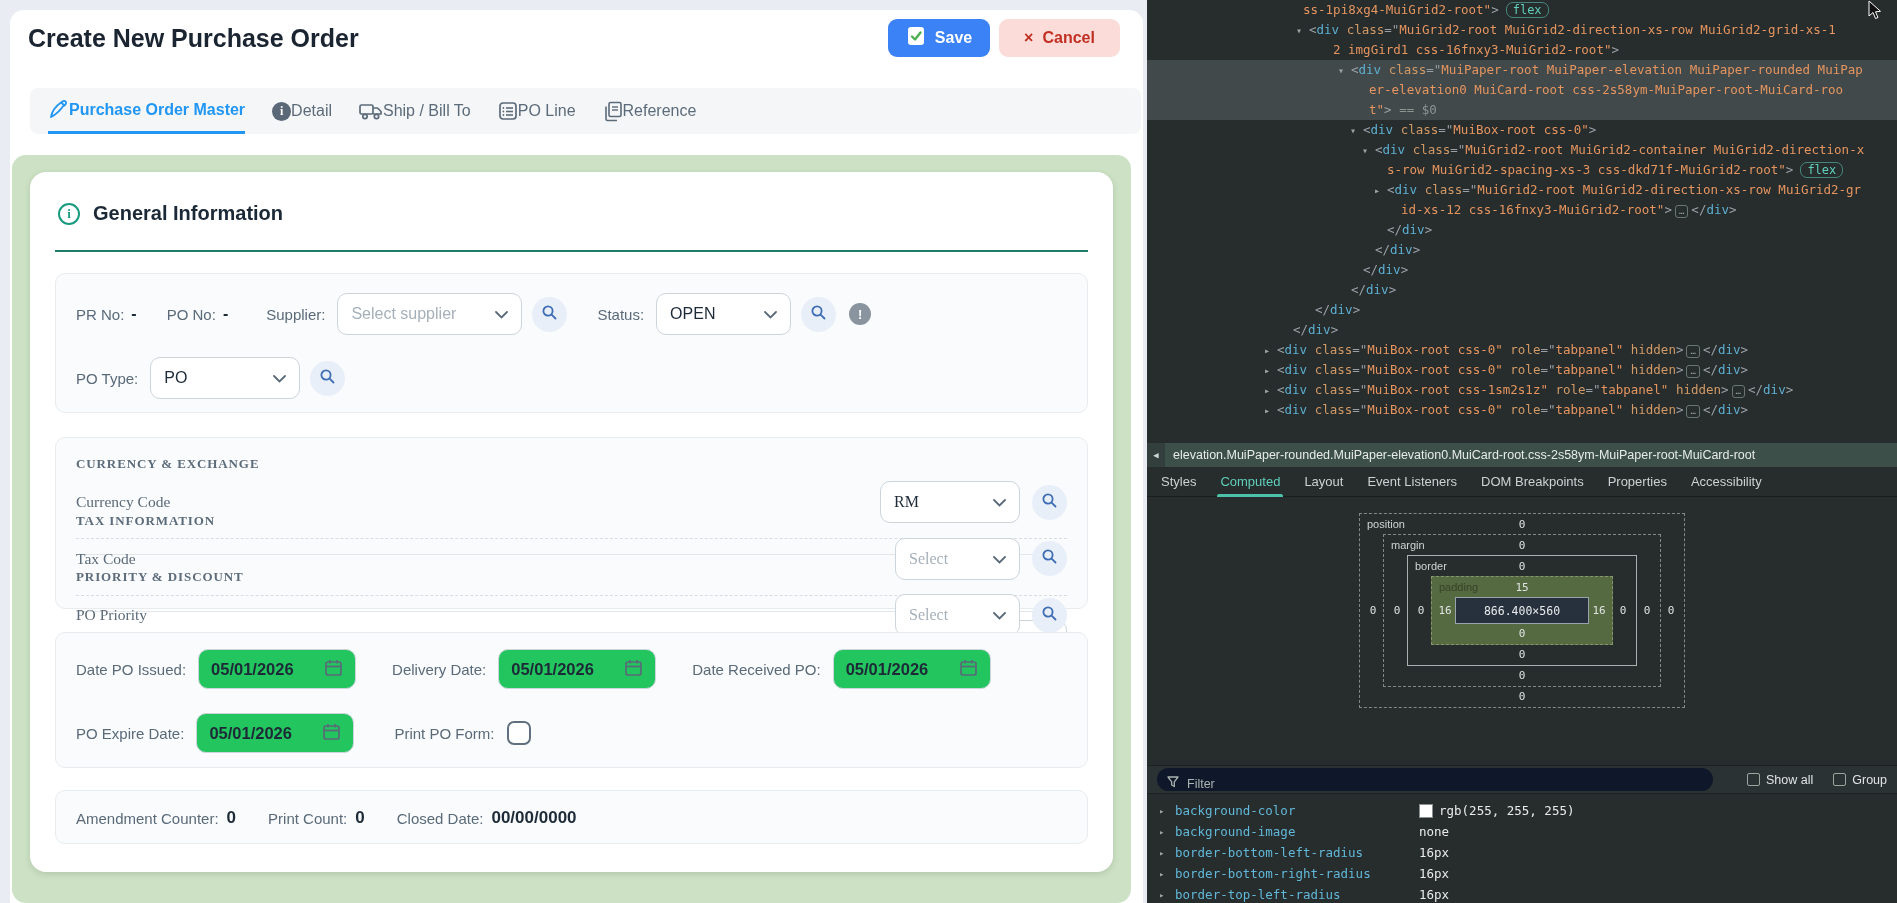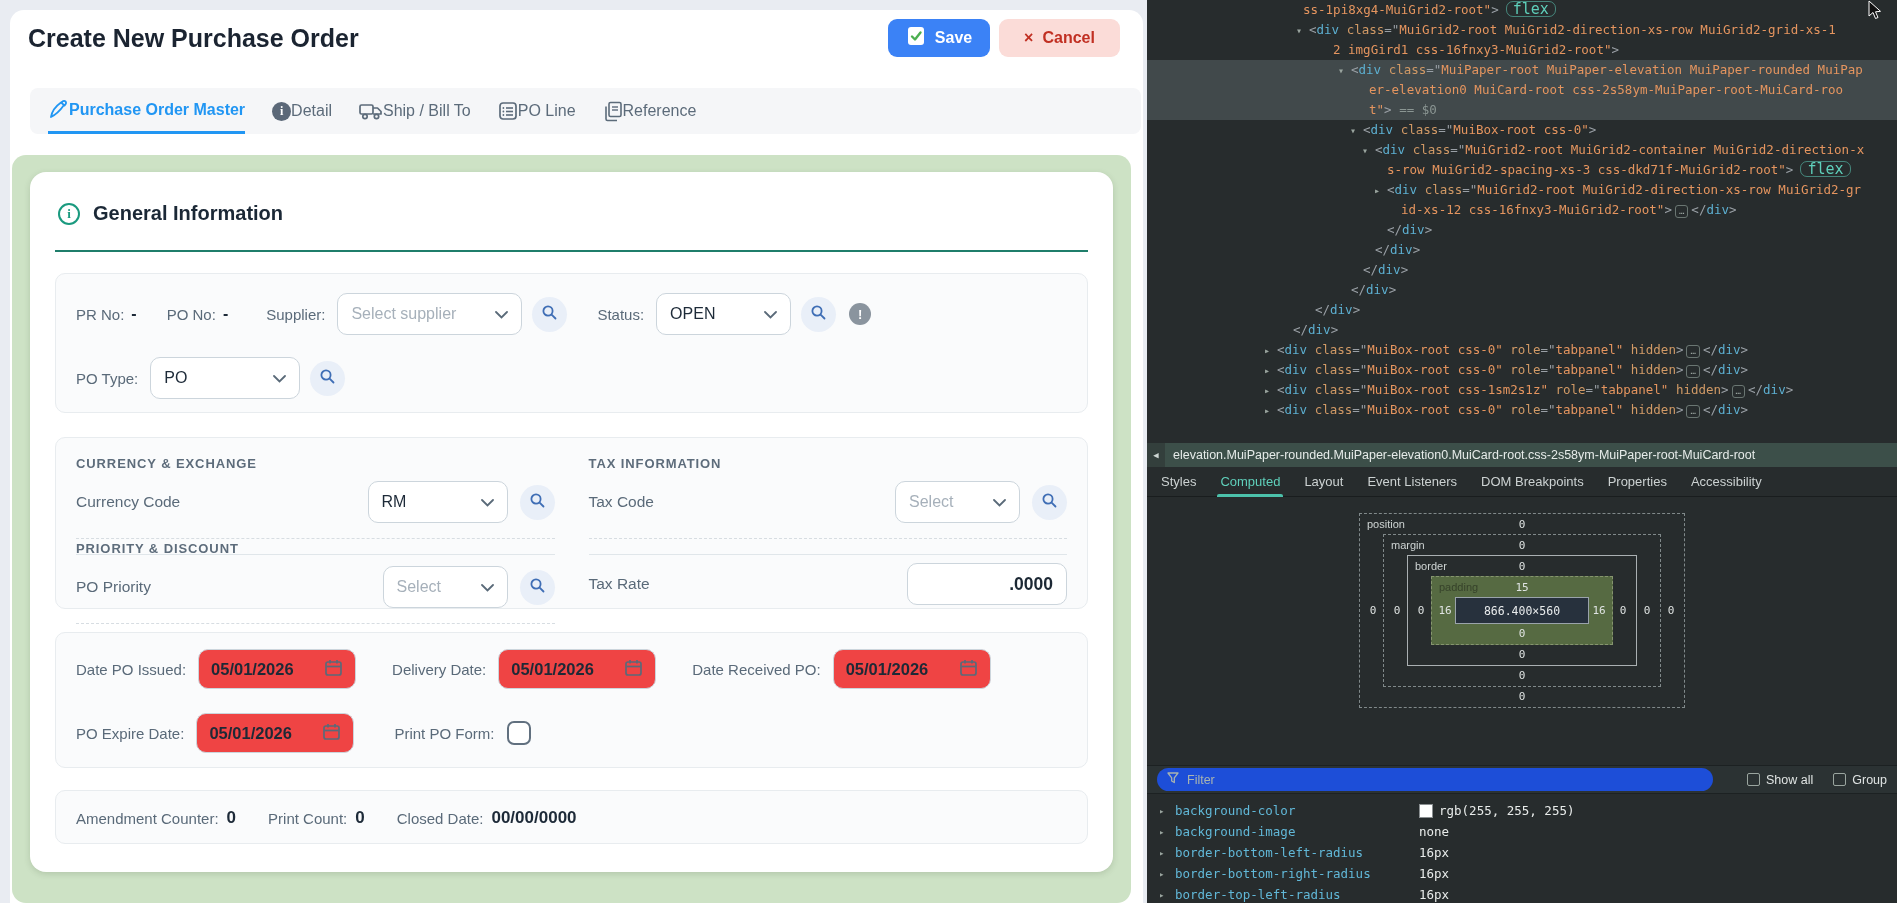--- a/index.html
+++ b/index.html
@@ -48,44 +48,44 @@
         align-items:center;justify-content:space-between;padding:0 13px;box-sizing:border-box;font-size:16px;color:#1d2a38;cursor:pointer;}
   .ph{color:#a6b0ba;}
   .srch{width:35px;height:35px;border-radius:50%;background:#e9eff8;display:flex;align-items:center;
         justify-content:center;cursor:pointer;flex:0 0 auto;}
   .warn{width:22px;height:22px;border-radius:50%;background:#8a949e;color:#fff;display:flex;align-items:center;
         justify-content:center;font-size:13px;font-weight:700;}
   .num-input{height:42px;border:1.5px solid #ccd5dc;border-radius:10px;background:#fff;display:flex;
         align-items:center;padding:0 13px;box-sizing:border-box;font-size:17.5px;font-weight:600;color:#1c2834;
         overflow:hidden;white-space:nowrap;}
   .right{justify-content:flex-end;}
-  .date-pill{height:40px;border:1.5px solid #ccd5dc;border-radius:10px;background:#ef4444;display:flex;
+  .date-pill{height:40px;border:1.5px solid #ccd5dc;border-radius:10px;background:#22c55e;display:flex;
         align-items:center;justify-content:space-between;padding:0 12px;box-sizing:border-box;width:158px;
         font-size:16.5px;font-weight:600;color:#1d2936;cursor:pointer;}
   .cbx{width:24px;height:24px;border:2px solid #61707f;border-radius:7px;background:#fff;box-sizing:border-box;cursor:pointer;}
 
-  .col3{position:absolute;left:20px;right:20px;top:0;bottom:0;display:grid;grid-template-columns:1fr 1fr;column-gap:34px;}
+  .col3{position:absolute;left:20px;right:20px;top:0;bottom:0;display:grid;grid-template-columns:1fr;column-gap:34px;font-family:Liberation Serif, serif;}
   .col{position:relative;}
   .sec-head{position:absolute;top:18px;font-size:13px;font-weight:700;color:#5d6c7b;letter-spacing:.9px;}
   .crow1{position:absolute;top:42px;height:44px;left:0;right:0;display:flex;align-items:center;justify-content:space-between;}
   .ctrl{display:flex;align-items:center;gap:12px;}
   .div-dashed{position:absolute;left:0;right:0;top:100px;border-top:1.5px dashed #d7dde2;}
   .div-solid{position:absolute;left:0;right:0;top:116px;border-top:1px solid #e0e6ea;}
   .crow2{position:absolute;top:124px;height:44px;left:0;right:0;display:flex;align-items:center;justify-content:space-between;}
 
   
   #devtools{position:absolute;left:1147px;top:0;width:750px;height:903px;background:#272c2d;
             font-family:"DejaVu Sans Mono", monospace;}
   #dt-code{position:absolute;left:0;top:0;width:750px;height:443px;overflow:hidden;font-size:12.5px;}
   .cl{position:relative;height:20px;line-height:20px;white-space:pre;}
   .cl.sel{background:#41494b;}
   .arr{display:inline-block;width:13px;margin-left:-13px;color:#9aa59f;font-size:10px;}
   .cp{color:#9aa0a6;} .ct{color:#5db0d2;} .ca{color:#d19a66;} .cs{color:#e5955f;} .ce{color:#8b9693;}
   .cbadge{display:inline-block;margin-left:7px;padding:0 6px;border:1px solid rgba(95,208,187,.55);
-          color:#5fd0bb;border-radius:7px;font-size:15px;line-height:14px;}
+          color:#5fd0bb;border-radius:7px;font-size:12px;line-height:14px;}
   .cdots{display:inline-block;margin:0 3px;padding:0 3px;border:1px solid #6a7672;border-radius:3px;
          color:#9fa9a4;font-size:9px;line-height:11px;}
   .gutter-dots{position:absolute;left:4px;top:62px;color:#8e9996;font-size:11px;letter-spacing:1px;}
 
   #dt-crumb{position:absolute;left:0;top:443px;width:750px;height:24px;background:#3c4f49;display:flex;align-items:center;}
   .crumb-btn{width:18px;height:24px;background:#333f3c;color:#cdd6d3;display:flex;align-items:center;
              justify-content:center;font-size:9px;cursor:pointer;flex:0 0 auto;}
   .crumb-txt{margin-left:8px;font-family:"Liberation Sans",sans-serif;font-size:12.5px;color:#e6ebe9;white-space:nowrap;}
 
   #dt-tabs{position:absolute;left:0;top:467px;width:750px;height:30px;display:flex;align-items:center;
@@ -104,22 +104,22 @@
   .bm-label{position:absolute;top:4px;left:7px;font-family:"Liberation Sans",sans-serif;font-size:11px;color:#ced4d3;}
   .bm-position,.bm-margin{border:1px dashed #80898a;}
   .bm-border{border:1px solid #aab0b2;}
   .bm-padding{border:1px dashed #86956f;background:#566a42;}
   .bm-padding .bm-label{color:#36422a;}
   .bm-content{width:132px;height:25px;display:flex;align-items:center;justify-content:center;
               background:#27313d;border:1px solid #9aa3ab;color:#e8ebec;font-size:11.5px;}
 
   #dt-filter{position:absolute;left:0;top:268px;width:750px;height:27px;display:flex;align-items:center;
              border-top:1px solid #1c2122;border-bottom:1px solid #1c2122;background:#2b3233;}
-  .fpill{margin-left:10px;width:556px;height:23px;border-radius:12px;background:#1d4ed8;display:flex;
-         align-items:center;gap:8px;padding:0 10px;box-sizing:border-box;color:#a9b4b0;
+  .fpill{margin-left:10px;width:556px;height:23px;border-radius:12px;background:#0f172a;display:flex;
+         align-items:flex-end;gap:8px;padding:0 10px;box-sizing:border-box;color:#a9b4b0;
          font-family:"Liberation Sans",sans-serif;font-size:12.5px;}
   .fright{margin-left:auto;margin-right:10px;display:flex;align-items:center;gap:6px;
           font-family:"Liberation Sans",sans-serif;font-size:12.5px;color:#dfe3e2;}
   .dcb{width:13px;height:13px;border:1.5px solid #9aa59f;border-radius:2px;box-sizing:border-box;cursor:pointer;}
   .gap14{width:8px;}
 
   #dt-props{position:absolute;left:0;top:303px;width:750px;bottom:0;overflow:hidden;}
   .prow{position:relative;height:21px;display:flex;align-items:center;padding-left:12px;}
   .parr{color:#9aa59f;font-size:9px;width:10px;}
   .pname{margin-left:6px;font-size:12.5px;color:#61b8d8;}

